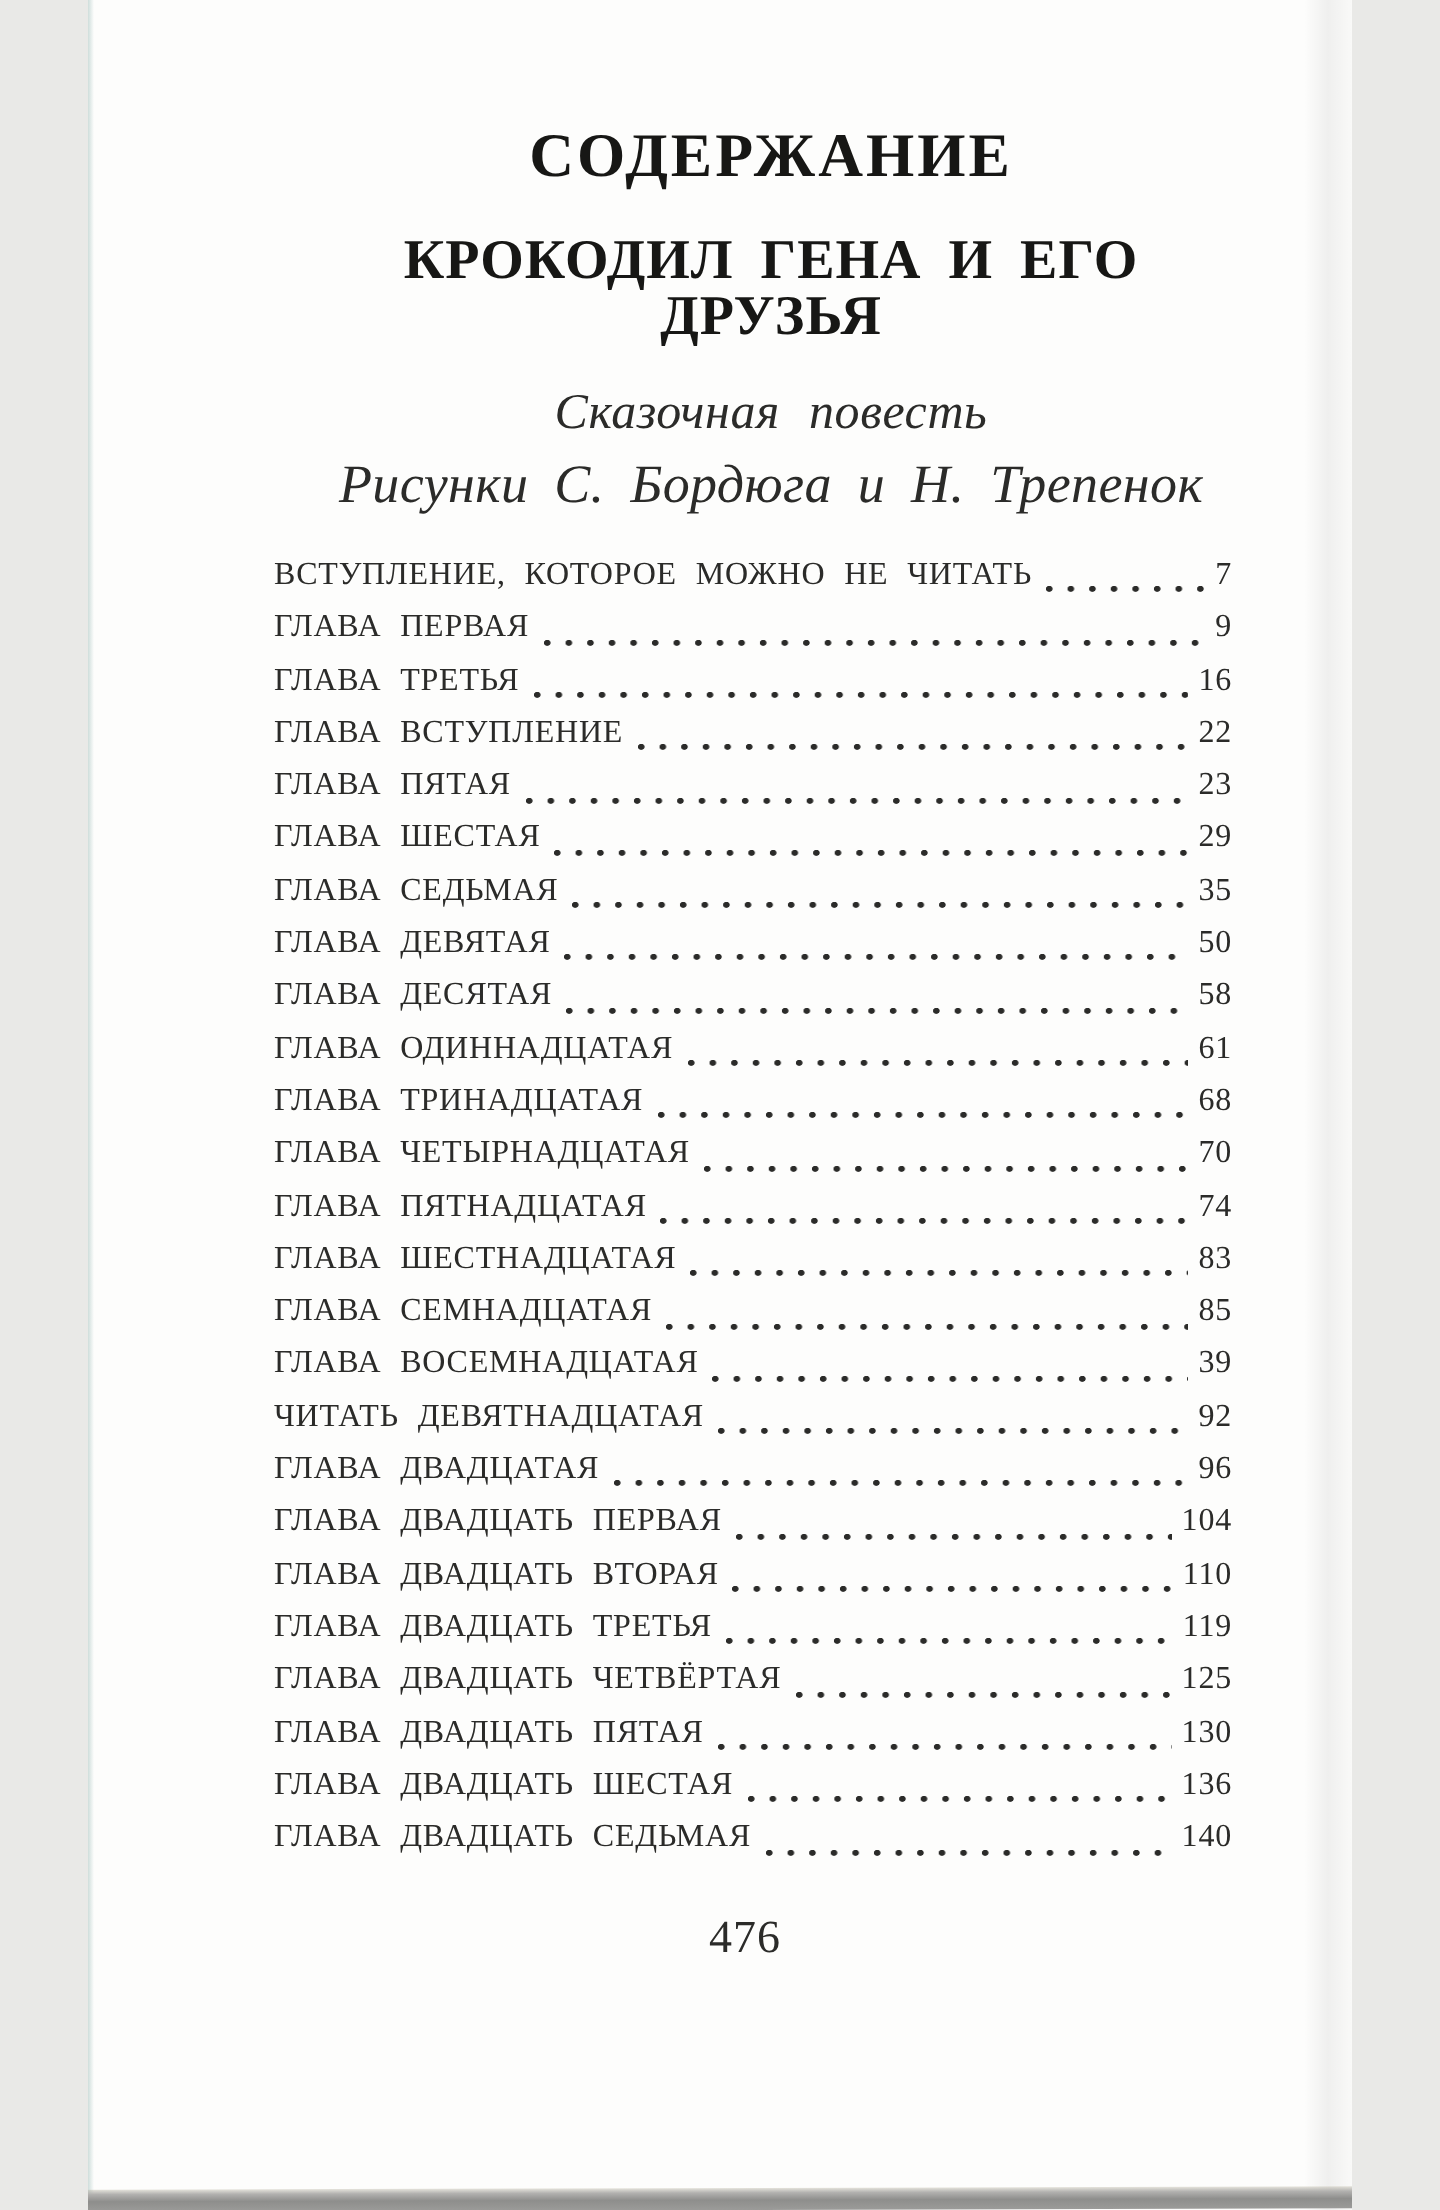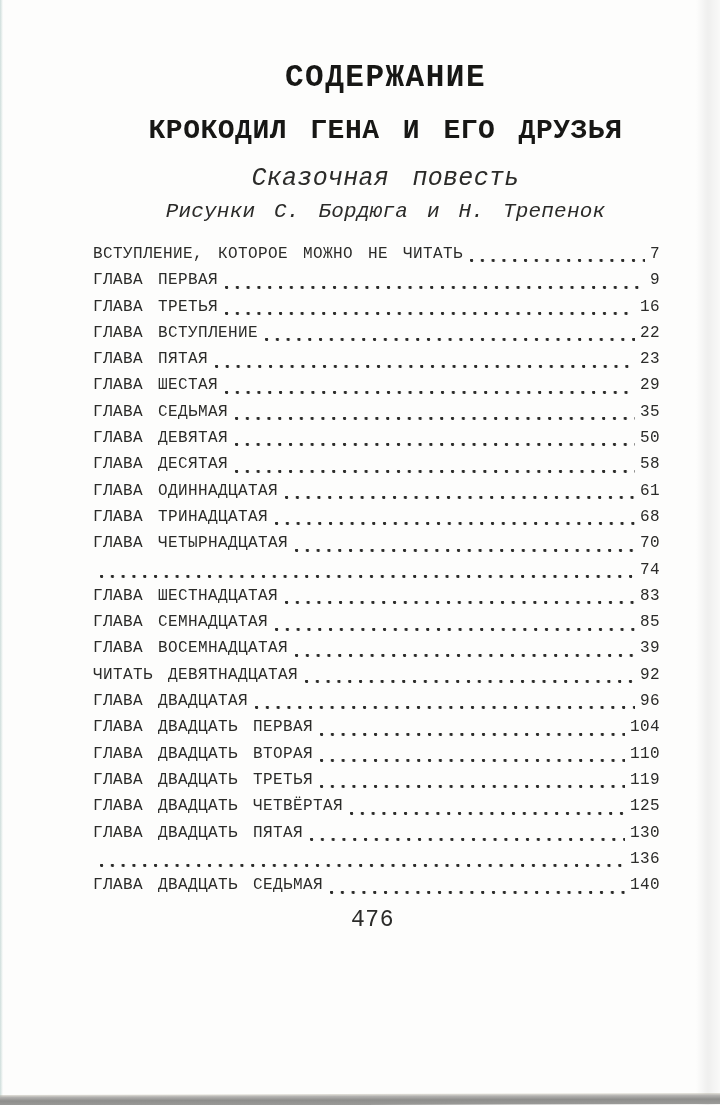--- a/index.html
+++ b/index.html
@@ -5,26 +5,26 @@
   :root {
     --text: #2b2b29;
     --heading: #171715;
     --page-bg: #fdfdfc;
     --band: #8e8e8c;
   }
   * { box-sizing: border-box; }
   html, body { margin: 0; padding: 0; background: #e9e9e7; }
   .page {
     position: relative;
-    width: 720px;
+    width: 632px;
     height: 1105px;
     margin: 0 auto;
     background: var(--page-bg);
     overflow: hidden;
-    font-family: Liberation Mono, monospace;
+    font-family: Liberation Serif, serif;
     color: var(--text);
   }
   .content {
     position: relative;
     padding: 62px 60px 0 93px;
   }
   .header-block {
     text-align: center;
     transform: translateX(9px);
   }
@@ -48,21 +48,21 @@
   .subtitle {
     margin: 21px 0 0 0;
     font-size: 25px;
     font-style: italic;
     word-spacing: 8px;
     letter-spacing: 0.3px;
     line-height: 1;
   }
   .credits {
     margin: 10px 0 0 0;
-    font-size: 21px;
+    font-size: 27px;
     font-style: italic;
     word-spacing: 6px;
     letter-spacing: 0.2px;
     line-height: 1;
   }
   .toc-list {
     margin-top: 19px;
   }
   .toc-row {
     display: flex;
@@ -85,21 +85,21 @@
     background-image: radial-gradient(circle at 1.6px 1.6px, var(--text) 1.45px, transparent 1.9px);
     background-size: 10.8px 3.4px;
     background-repeat: repeat-x;
     background-position: left 2px bottom 4.5px;
   }
   .toc-page {
     flex: 0 0 auto;
     text-align: right;
   }
   .folio {
-    margin-top: 9px;
+    margin-top: 24px;
     text-align: center;
     font-size: 23px;
     letter-spacing: 0.5px;
     transform: translateX(-4px);
   }
   
   .scan-edge-left {
     position: absolute;
     left: 0; top: 0; bottom: 0;
     width: 3px;
@@ -194,20 +194,21 @@
     <span class="toc-title">ГЛАВА ТРИНАДЦАТАЯ</span>
     <span class="dots"></span>
     <span class="toc-page">68</span>
   </div>
         <div class="toc-row">
     <span class="toc-title">ГЛАВА ЧЕТЫРНАДЦАТАЯ</span>
     <span class="dots"></span>
     <span class="toc-page">70</span>
   </div>
         <div class="toc-row">
+    <span class="toc-title">ГЛАВА ПЯТНАДЦАТАЯ</span>
     <span class="dots"></span>
     <span class="toc-page">74</span>
   </div>
         <div class="toc-row">
     <span class="toc-title">ГЛАВА ШЕСТНАДЦАТАЯ</span>
     <span class="dots"></span>
     <span class="toc-page">83</span>
   </div>
         <div class="toc-row">
     <span class="toc-title">ГЛАВА СЕМНАДЦАТАЯ</span>
@@ -248,20 +249,21 @@
     <span class="toc-title">ГЛАВА ДВАДЦАТЬ ЧЕТВЁРТАЯ</span>
     <span class="dots"></span>
     <span class="toc-page">125</span>
   </div>
         <div class="toc-row">
     <span class="toc-title">ГЛАВА ДВАДЦАТЬ ПЯТАЯ</span>
     <span class="dots"></span>
     <span class="toc-page">130</span>
   </div>
         <div class="toc-row">
+    <span class="toc-title">ГЛАВА ДВАДЦАТЬ ШЕСТАЯ</span>
     <span class="dots"></span>
     <span class="toc-page">136</span>
   </div>
         <div class="toc-row">
     <span class="toc-title">ГЛАВА ДВАДЦАТЬ СЕДЬМАЯ</span>
     <span class="dots"></span>
     <span class="toc-page">140</span>
   </div>
       </div>
 

